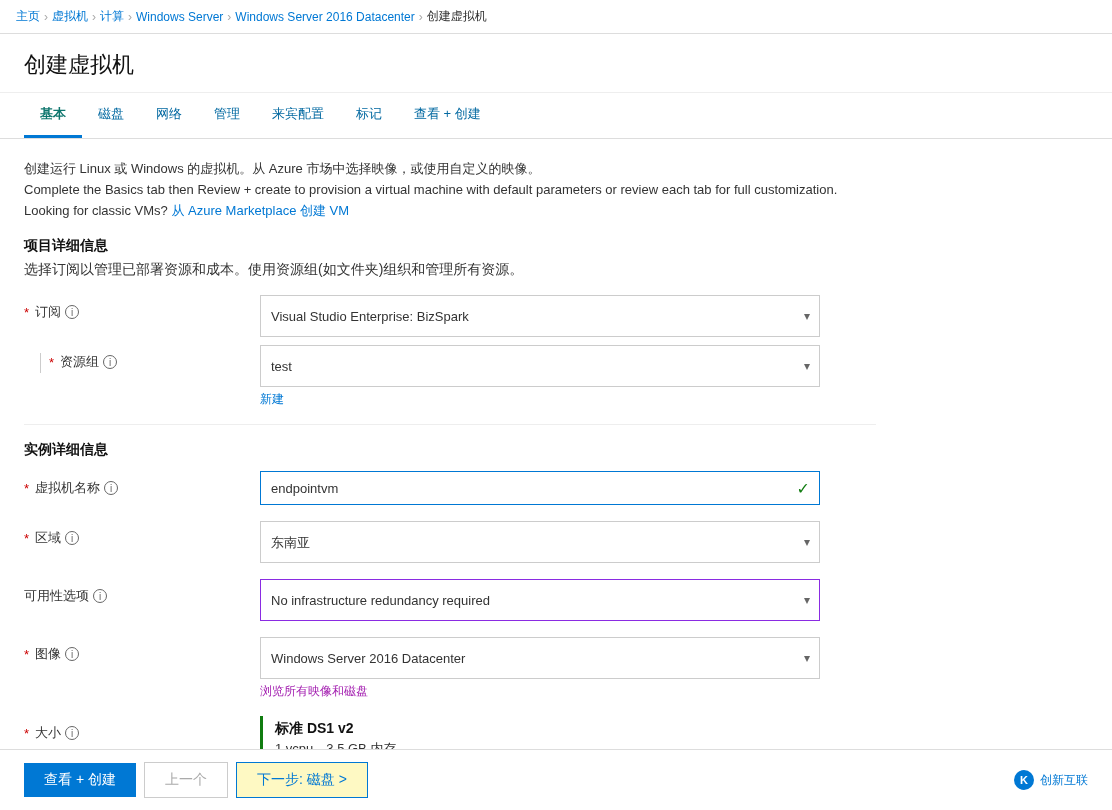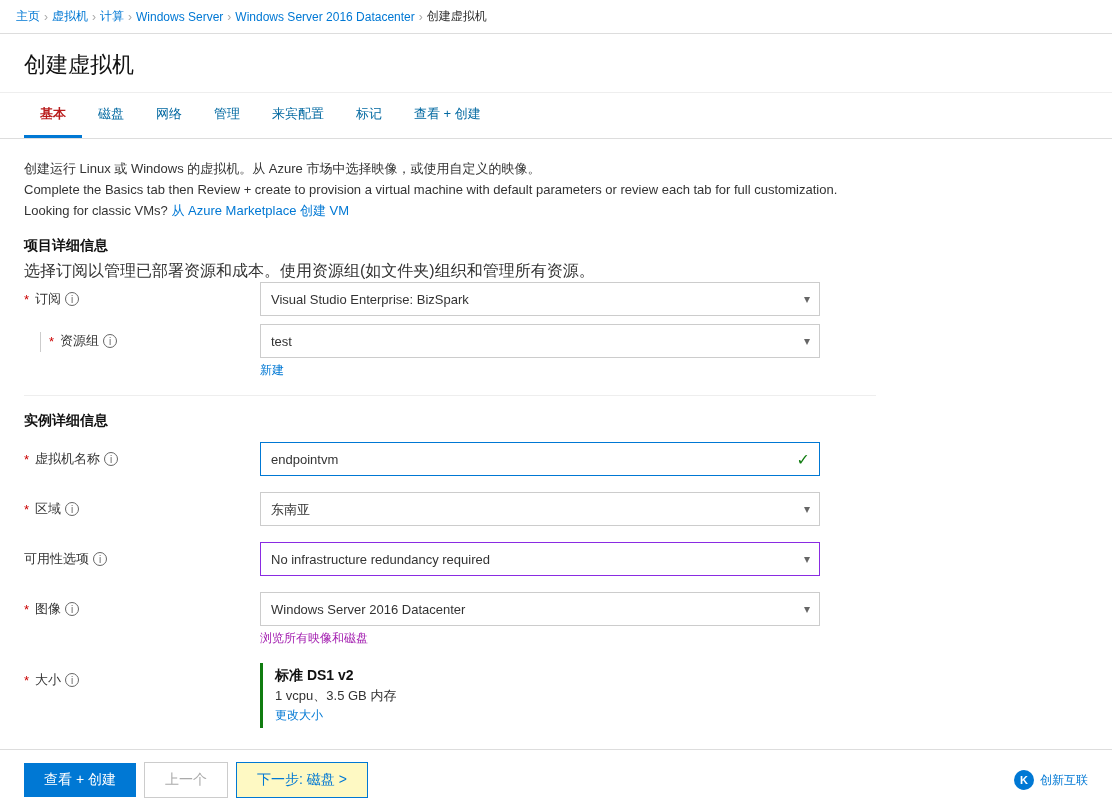--- a/index.html
+++ b/index.html
@@ -45,21 +45,21 @@
     }
     .tab {
       padding: 12px 16px;
       cursor: pointer;
       font-size: 13px;
       color: #0369a1;
       border-bottom: 3px solid transparent;
       white-space: nowrap;
     }
     .tab.active {
-      color: #b91c1c;
+      color: #0f766e;
       border-bottom: 3px solid #0078d4;
       font-weight: 600;
     }
 
     .form-area {
       padding: 20px 24px;
       max-width: 900px;
     }
 
     .description {
@@ -72,22 +72,23 @@
 
     .section-title {
       font-size: 14px;
       font-weight: 600;
       color: #111;
       margin-bottom: 6px;
       margin-top: 8px;
     }
 
     .section-desc {
-      font-size: 16px;
-      color: #333;
+      font-size: 14px;
+      color: #333;
+      margin-bottom: 16px;
     }
 
     .form-row {
       display: flex;
       align-items: flex-start;
       margin-bottom: 16px;
       gap: 16px;
     }
 
     .form-label {
@@ -129,21 +130,21 @@
     .select-wrapper select {
       width: 100%;
       padding: 6px 30px 6px 10px;
       border: 1px solid #ccc;
       background: #fff;
       font-size: 13px;
       color: #333;
       appearance: none;
       -webkit-appearance: none;
       cursor: pointer;
-      height: 34px;
+      height: 42px;
     }
     .select-arrow {
       position: absolute;
       right: 10px;
       top: 50%;
       transform: translateY(-50%);
       pointer-events: none;
       color: #666;
       font-size: 12px;
     }

